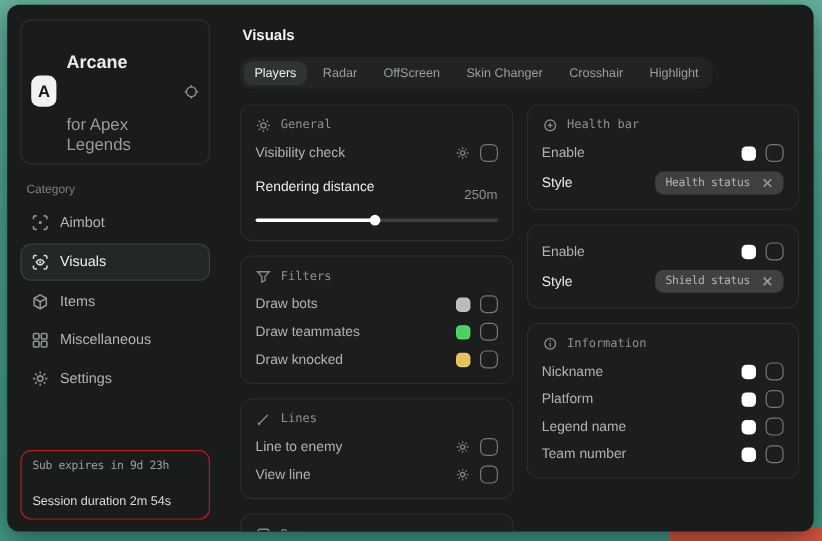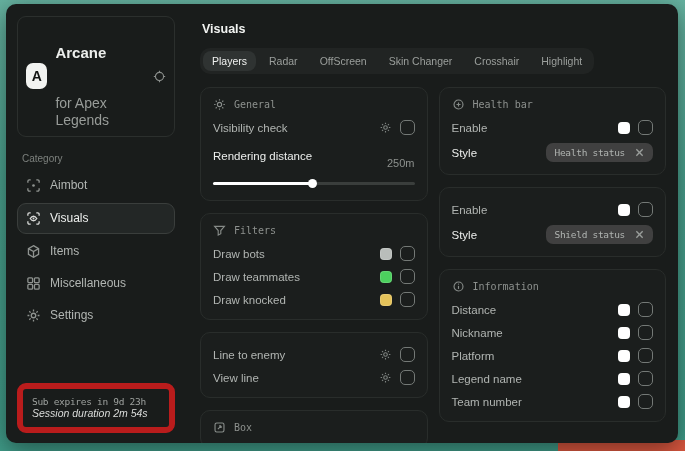--- a/index.html
+++ b/index.html
@@ -25,23 +25,23 @@
   .logo-target { margin-left:auto; color:#8b8f8c; display:flex; }
 
   .cat-label { font-size:10px; color:#7c807d; margin:16px 5px 7px; }
   .nav { display:flex; flex-direction:column; gap:3px; }
   .nav-item { display:flex; align-items:flex-start; gap:9px; padding:6px 8px; border:1px solid transparent;
     border-radius:9px; font-size:12px; color:#b2b6b3; cursor:pointer; }
   .nav-item .nicon { color:#8f9390; display:flex; }
   .nav-item.active { background:#232726; border-color:#3a3e3c; color:#eef0ee; padding:7px 8px; }
   .nav-item.active .nicon { color:#d8dad8; }
 
-  .side-footer { margin-top:auto; border:6px solid #b91c1c; border-radius:9px; padding:7px 9px 8px; }
+  .side-footer { margin-top:auto; border:1px solid #b91c1c; border-radius:9px; padding:7px 9px 8px; }
   .sf1 { font-family:"DejaVu Sans Mono", monospace; font-size:9.5px; color:#9da19e; letter-spacing:-0.3px; }
-  .sf2 { font-size:10.5px; color:#dadcda; margin-top:0;font-style:italic; }
+  .sf2 { font-size:10.5px; color:#dadcda; margin-top:18px; }
 
   
   .main { flex:1; padding:12px 12px 0 14px; display:flex; flex-direction:column; overflow:hidden; }
   .page-title { font-size:12.5px; font-weight:700; color:#f1f3f1; margin:6px 0 12px 2px; }
   .tabs { display:inline-flex; align-items:flex-start; background:#212423; border-radius:10px;
     padding:3px; gap:4px; width:fit-content; }
   .tab { font-size:10.5px; color:#9b9f9c; padding:4px 9px; border-radius:8px; cursor:pointer; white-space:nowrap; }
   .tab.active { background:#2f3332; color:#f0f2f0; }
 
   .cols { display:flex; gap:11px; margin-top:13px; align-items:flex-start; }
@@ -231,20 +231,29 @@
           <div class="row">
             <span class="rlabel">Draw knocked</span>
             <span class="rright">
               <span class="swatch" style="background: rgb(229, 195, 90);"></span>
               <span class="checkbox"></span>
             </span>
           </div>
         </div>
 
         <div class="panel">
+          <div class="phead">
+            <span class="picon">
+              <svg width="13" height="13" viewBox="0 0 16 16" fill="none" stroke="currentColor" stroke-width="1.4">
+                <path d="M3.5 12.5L12.5 3.5"></path>
+                <circle cx="3.5" cy="12.5" r="1.4" fill="currentColor" stroke="none"></circle>
+              </svg>
+            </span>
+            <span>Lines</span>
+          </div>
           <div class="row">
             <span class="rlabel">Line to enemy</span>
             <span class="rright">
               <span class="mini-gear">
                 <svg width="13" height="13" viewBox="0 0 16 16" fill="none" stroke="currentColor" stroke-width="1.4">
                   <circle cx="8" cy="8" r="2.2"></circle>
                   <path d="M8 2v1.8M8 12.2V14M2 8h1.8M12.2 8H14M3.8 3.8L5 5M11 11l1.2 1.2M12.2 3.8L11 5M5 11l-1.2 1.2"></path>
                 </svg>
               </span>
               <span class="checkbox"></span>
@@ -336,27 +345,20 @@
             <span class="picon">
               <svg width="13" height="13" viewBox="0 0 16 16" fill="none" stroke="currentColor" stroke-width="1.4">
                 <circle cx="8" cy="8" r="5.5"></circle>
                   <path d="M8 7.2V11"></path>
                 <circle cx="8" cy="5" r="0.8" fill="currentColor" stroke="none"></circle>
               </svg>
             </span>
             <span>Information</span>
           </div>
           <div class="row">
-            <span class="rlabel">Distance</span>
-            <span class="rright">
-              <span class="swatch" style="background: rgb(255, 255, 255);"></span>
-              <span class="checkbox"></span>
-            </span>
-          </div>
-          <div class="row">
             <span class="rlabel">Nickname</span>
             <span class="rright">
               <span class="swatch" style="background: rgb(255, 255, 255);"></span>
               <span class="checkbox"></span>
             </span>
           </div>
           <div class="row">
             <span class="rlabel">Platform</span>
             <span class="rright">
               <span class="swatch" style="background: rgb(255, 255, 255);"></span>

